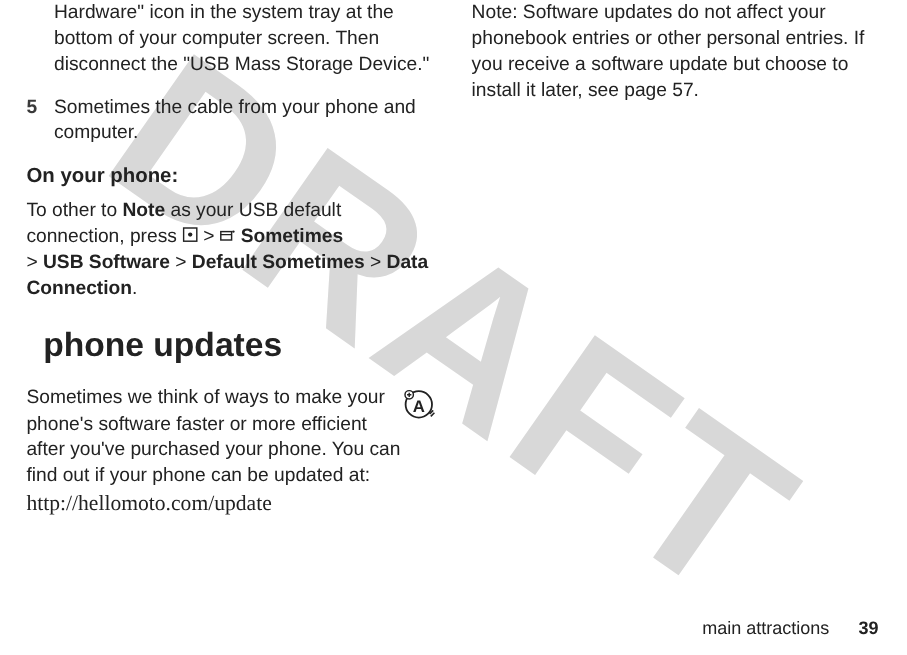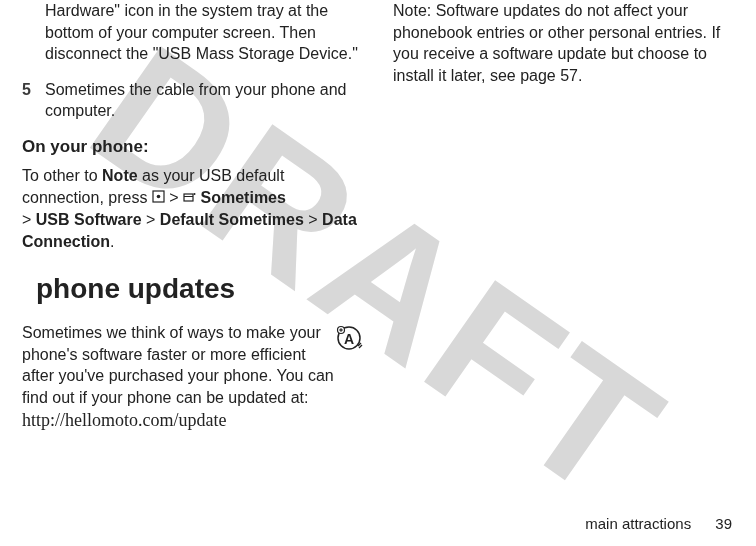--- a/index.html
+++ b/index.html
@@ -94,21 +94,21 @@
       position: absolute;
       bottom: 14px;
       right: 24px;
       font-size: 15px;
       z-index: 1;
     }
     .footer-label {
       margin-right: 20px;
     }
     .footer-page {
-      font-weight: normal;
+      font-weight: bold;
     }
   </style>
 </head>
 <body>
 
 <div class="watermark">DRAFT</div>
 
 <div class="content">
   <div class="column">
 

